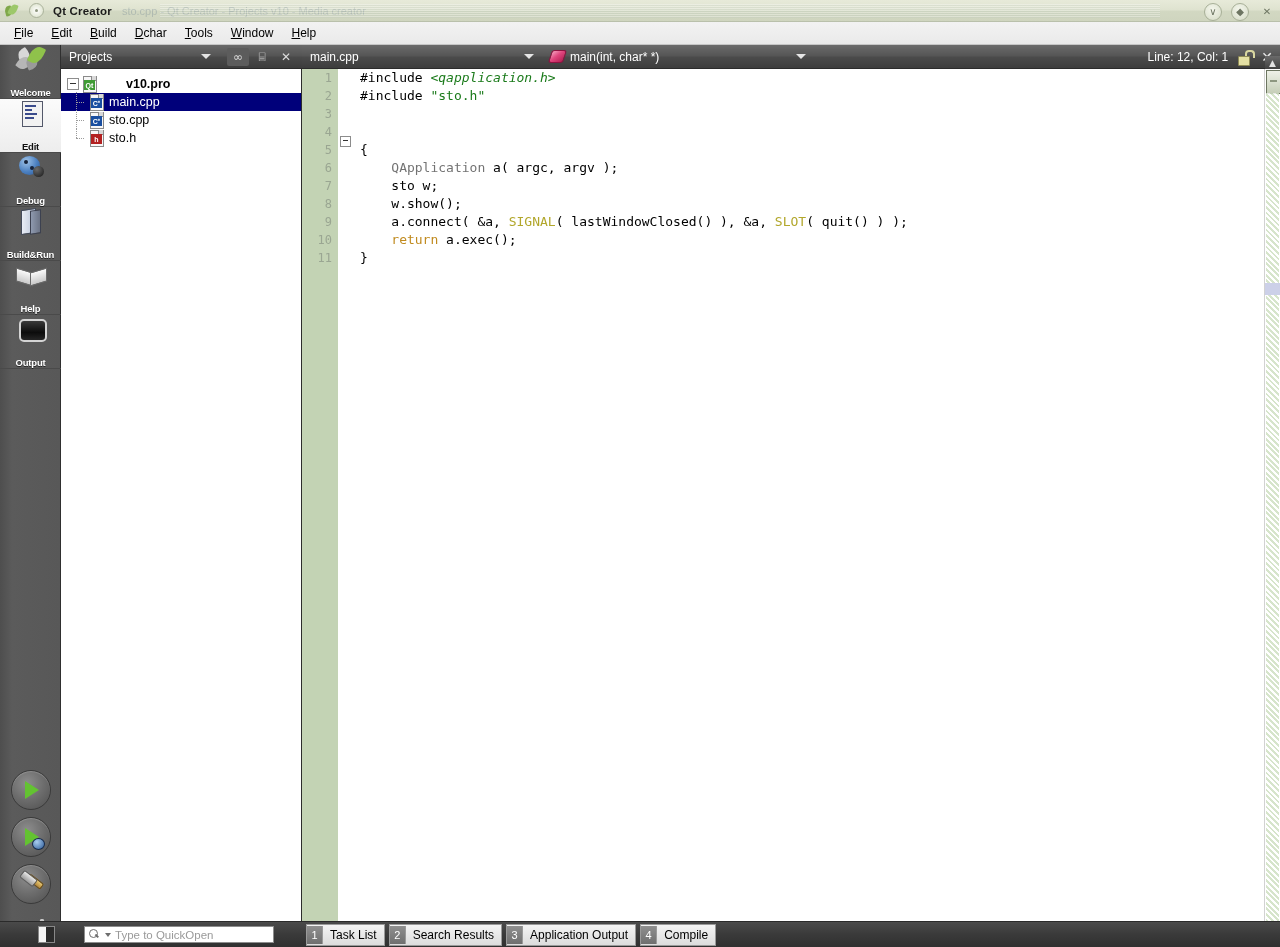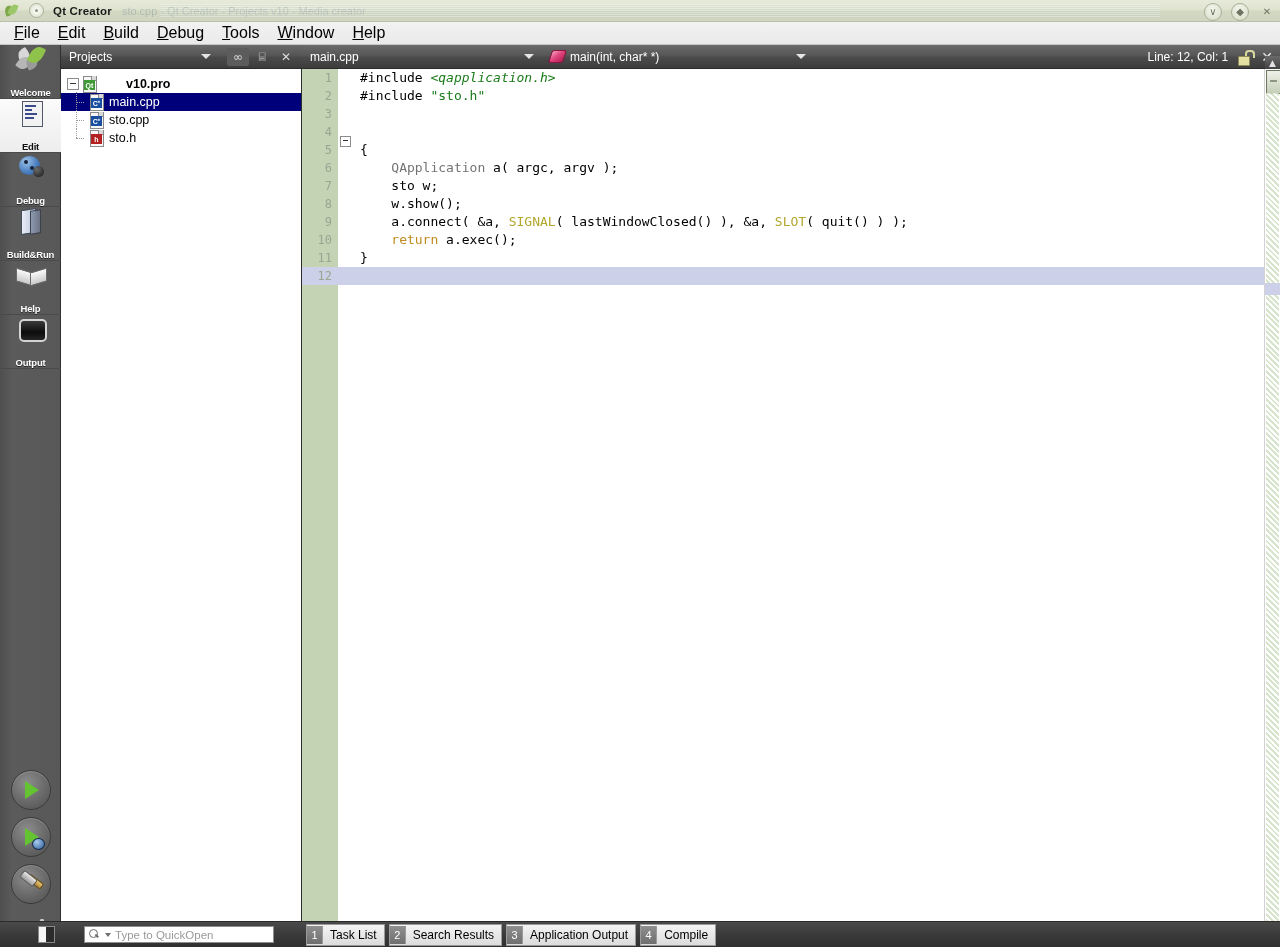--- a/index.html
+++ b/index.html
@@ -94,21 +94,21 @@
   .menubar {
     position: absolute; left: 0; top: 22px;
     width: 1280px; height: 23px;
     background: linear-gradient(to bottom, #f2f2f2 0%, #eaeaea 100%);
     border-bottom: 1px solid #c6c6c6;
     display: flex; align-items: center;
     box-sizing: border-box;
     padding-left: 5px;
   }
   .menu-item {
-    font-size: 16px; color: #000;
+    font-size: 12px; color: #000;
     padding: 2px 9px;
     cursor: default; white-space: nowrap;
   }
   .menu-item u { text-decoration: underline; }
 
   
   .modebar {
     position: absolute; left: 0; top: 45px;
     width: 61px; height: 902px;
     background: linear-gradient(to right, #4e4e4e 0%, #5b5b5b 20%, #585858 100%);
@@ -537,21 +537,21 @@
       <div class="tb-btn">∨</div>
       <div class="tb-btn">◆</div>
       <div class="tb-btn noborder">✕</div>
     </div>
   </div>
 
   <div class="menubar">
     <div class="menu-item"><u>F</u><span>ile</span></div>
     <div class="menu-item"><u>E</u><span>dit</span></div>
     <div class="menu-item"><u>B</u><span>uild</span></div>
-    <div class="menu-item"><u>D</u><span>ebug</span></div>
+    <div class="menu-item"><u>D</u><span>char</span></div>
     <div class="menu-item"><u>T</u><span>ools</span></div>
     <div class="menu-item"><u>W</u><span>indow</span></div>
     <div class="menu-item"><u>H</u><span>elp</span></div>
   </div>
 
   <div class="modebar">
 
     <div class="mode-item">
       <div class="mode-ico ico-welcome">
         <div class="wl w1"></div>
@@ -772,25 +772,20 @@
           <span class="fold"></span>
           <span class="ctext"><span class="t-plain">    </span><span class="t-kw">return</span><span class="t-plain"> a.exec();</span></span>
         </div>
 
         <div class="cl">
           <span class="lnum">11</span>
           <span class="fold"></span>
           <span class="ctext"><span class="t-plain">}</span></span>
         </div>
 
-        <div class="cl current">
-          <span class="lnum">12</span>
-          <span class="fold"></span>
-          <span class="ctext"></span>
-        </div>
 
       </div>
     </div>
 
     <div class="ed-scroll">
       <div class="arrow-up">▲</div>
       <div class="thumb"></div>
       <div class="track"></div>
       <div class="marker" style="top:214px;"></div>
     </div>

